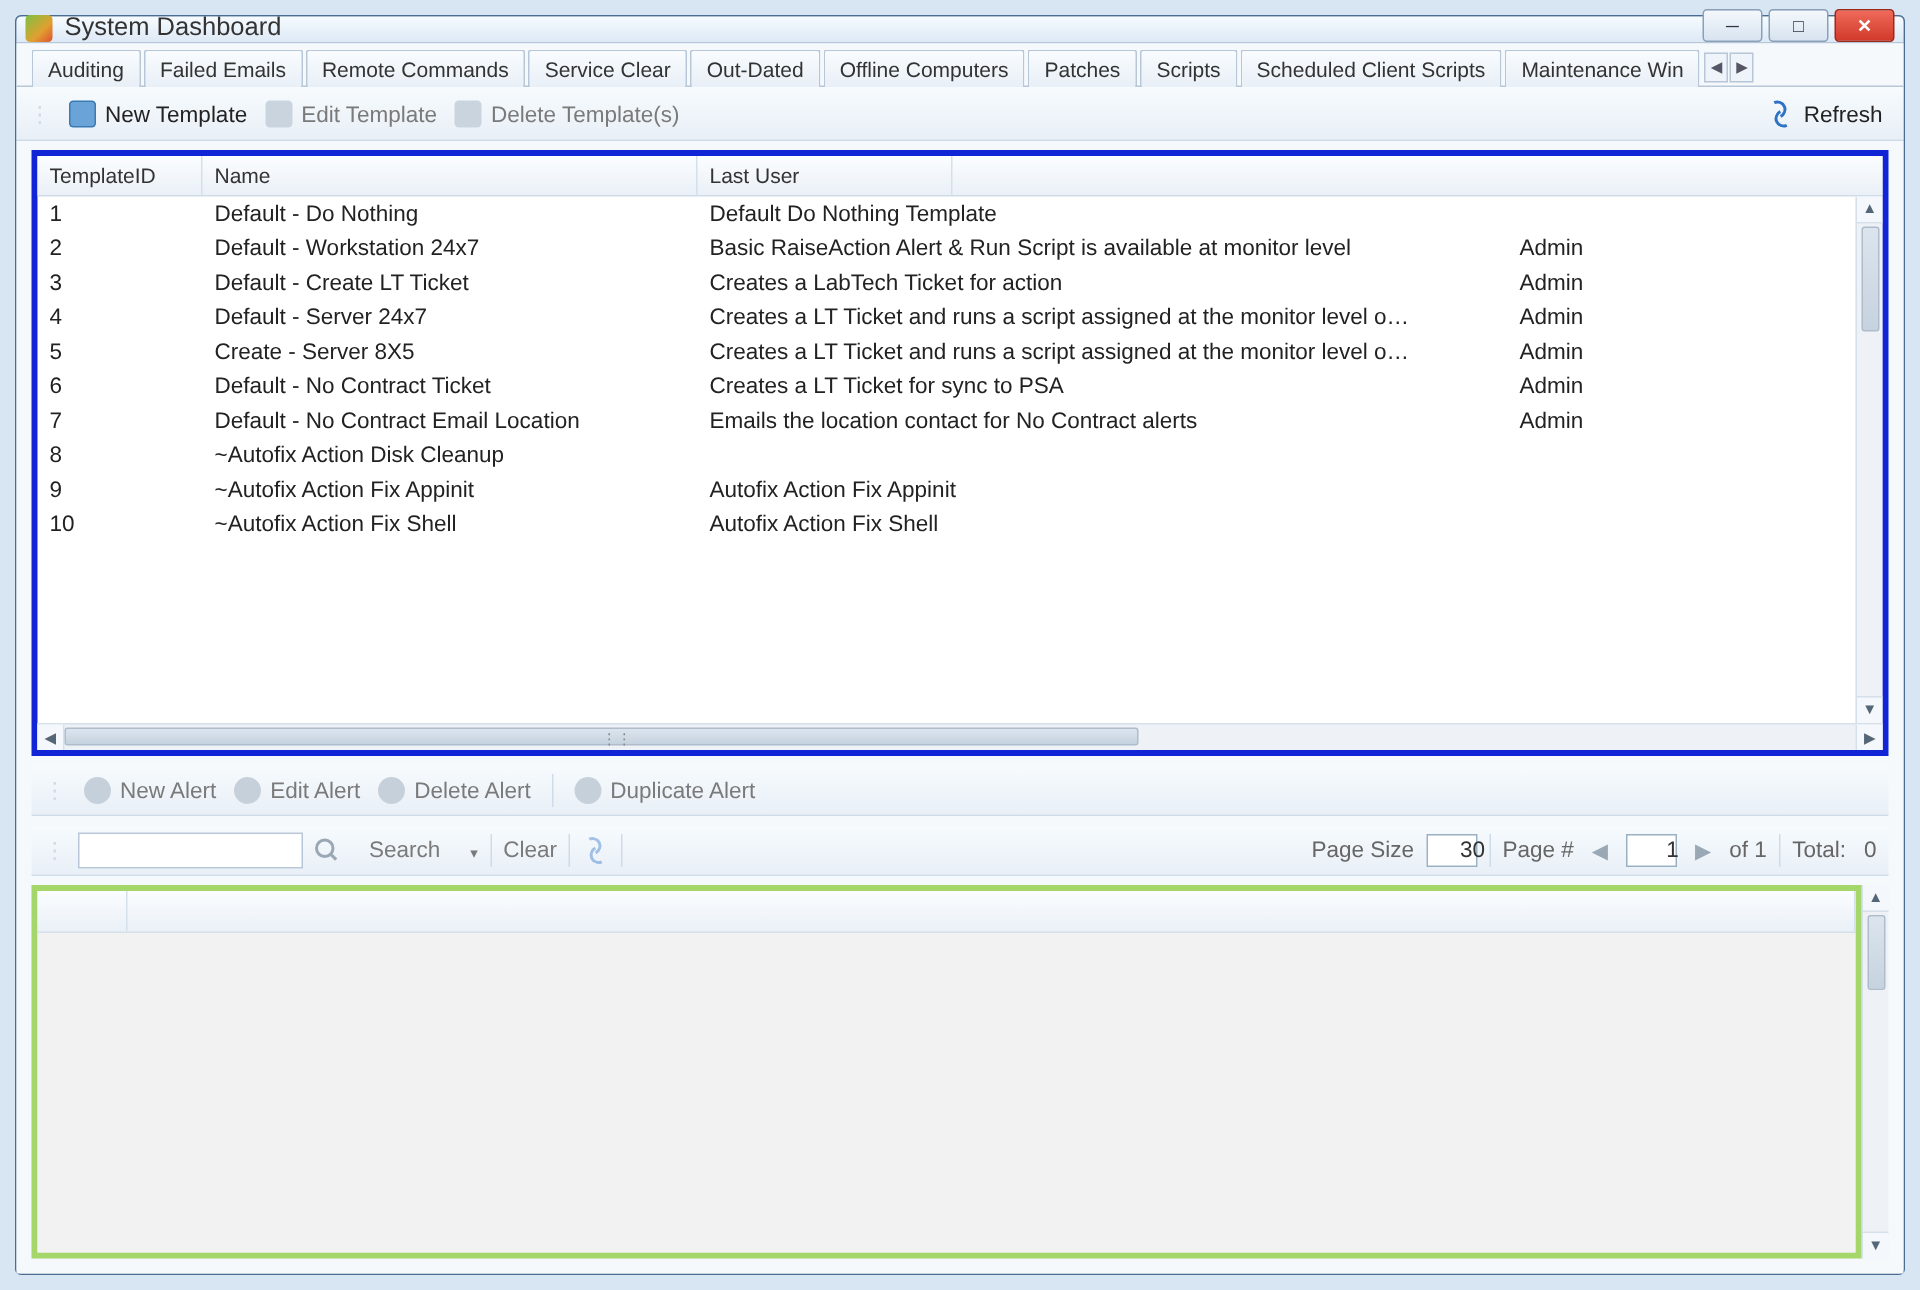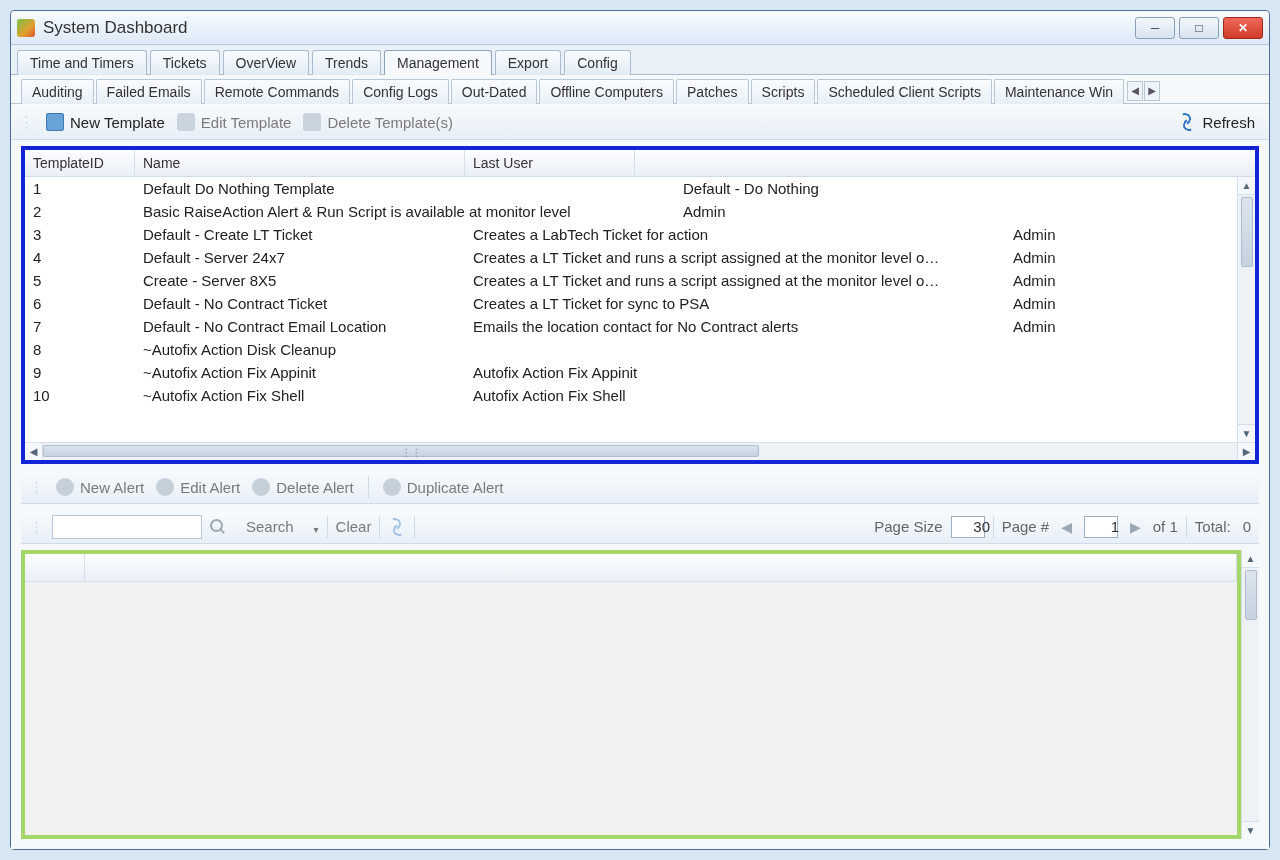--- a/index.html
+++ b/index.html
@@ -9,23 +9,23 @@
   .window {
     width:1260px; height:840px;
     background:#e9f0f7;
     border:1px solid #4a6d94;
     border-radius:4px;
     display:flex; flex-direction:column;
   }
 
   
   .titlebar {
-    height:34px;
+    height:18px;
     background:linear-gradient(#f6fbff,#dde9f6);
-    display:flex; align-items:center;
+    display:flex; align-items:flex-end;
     padding:0 6px;
     border-bottom:1px solid #b8c7d8;
     border-top-left-radius:4px; border-top-right-radius:4px;
   }
   .appicon {
     width:18px; height:18px; margin-right:8px;
     background:linear-gradient(135deg,#7ac142,#e0a030 60%,#e05030);
     border-radius:3px;
   }
   .title { font-size:17px; color:#333; flex:1; }
@@ -101,21 +101,21 @@
     border:2px solid #2e72c7; border-left-color:transparent; border-bottom-color:transparent;
     border-radius:50%;
   }
   .refresh-ico::before { top:0; left:1px; transform:rotate(20deg); }
   .refresh-ico::after  { bottom:0; right:1px; transform:rotate(200deg); }
 
   
   .content { flex:1; display:flex; flex-direction:column; padding:6px 10px 10px 10px; gap:6px; background:#f6f9fc; overflow:hidden; }
 
   
-  .table-wrap { border:4px solid #1125d6; background:#fff; display:flex; flex-direction:column; height:318px; }
+  .table-wrap { border:4px solid #1125d6; background:#fff; display:flex; flex-direction:column; height:404px; }
   .thead { display:flex; background:linear-gradient(#fbfdff,#eaf0f7); border-bottom:1px solid #cfdbe8; font-size:14px; }
   .th { padding:5px 8px; border-right:1px solid #d6e0ea; color:#333; }
   .tbody { flex:1; overflow:hidden; font-size:15px; color:#222; position:relative; }
   .row { display:flex; padding:1px 0; }
   .cell { padding:2px 8px; white-space:nowrap; overflow:hidden; text-overflow:ellipsis; }
   .c-id   { width:110px; }
   .c-name { width:330px; }
   .c-cmt  { width:540px; }
   .c-user { width:170px; }
   .vscroll { position:absolute; top:0; right:0; bottom:0; width:18px; background:#eef2f6; border-left:1px solid #d6e0ea;
@@ -169,35 +169,26 @@
   <div class="titlebar">
     <span class="appicon"></span>
     <span class="title">System Dashboard</span>
     <div class="winbtns">
       <div class="winbtn">─</div>
       <div class="winbtn">□</div>
       <div class="winbtn close">✕</div>
     </div>
   </div>
 
-  <div class="ptabs" id="ptabs">
-      <div class="ptab">Time and Timers</div>
-      <div class="ptab">Tickets</div>
-      <div class="ptab">OverView</div>
-      <div class="ptab">Trends</div>
-      <div class="ptab active">Management</div>
-      <div class="ptab">Export</div>
-      <div class="ptab">Config</div>
-    </div>
 
   <div class="stabs" id="stabs">
       <div class="stab">Auditing</div>
       <div class="stab">Failed Emails</div>
       <div class="stab">Remote Commands</div>
-      <div class="stab">Config Logs</div>
+      <div class="stab">Service Clear</div>
       <div class="stab">Out-Dated</div>
       <div class="stab">Offline Computers</div>
       <div class="stab">Patches</div>
       <div class="stab">Scripts</div>
       <div class="stab">Scheduled Client Scripts</div>
       <div class="stab">Maintenance Win</div>
       <div class="tabscroll">◀</div>
       <div class="tabscroll">▶</div>
     </div>
 
@@ -226,26 +217,27 @@
 
     <div class="table-wrap">
       <div class="thead">
         <div class="th c-id">TemplateID</div>
         <div class="th c-name">Name</div>
         <div class="th c-user">Last User</div>
       </div>
       <div class="tbody" id="tbody">
         <div class="row">
             <div class="cell c-id">1</div>
+            <div class="cell c-name">Default - Do Nothing</div>
             <div class="cell c-cmt">Default Do Nothing Template</div>
-            <div class="cell c-name">Default - Do Nothing</div>
             <div class="cell c-user"></div>
           </div>
           <div class="row">
             <div class="cell c-id">2</div>
+            <div class="cell c-name">Default - Workstation 24x7</div>
             <div class="cell c-cmt">Basic RaiseAction Alert &amp; Run Script is available at monitor level</div>
             <div class="cell c-user">Admin</div>
           </div>
           <div class="row">
             <div class="cell c-id">3</div>
             <div class="cell c-name">Default - Create LT Ticket</div>
             <div class="cell c-cmt">Creates a LabTech Ticket for action</div>
             <div class="cell c-user">Admin</div>
           </div>
           <div class="row">

